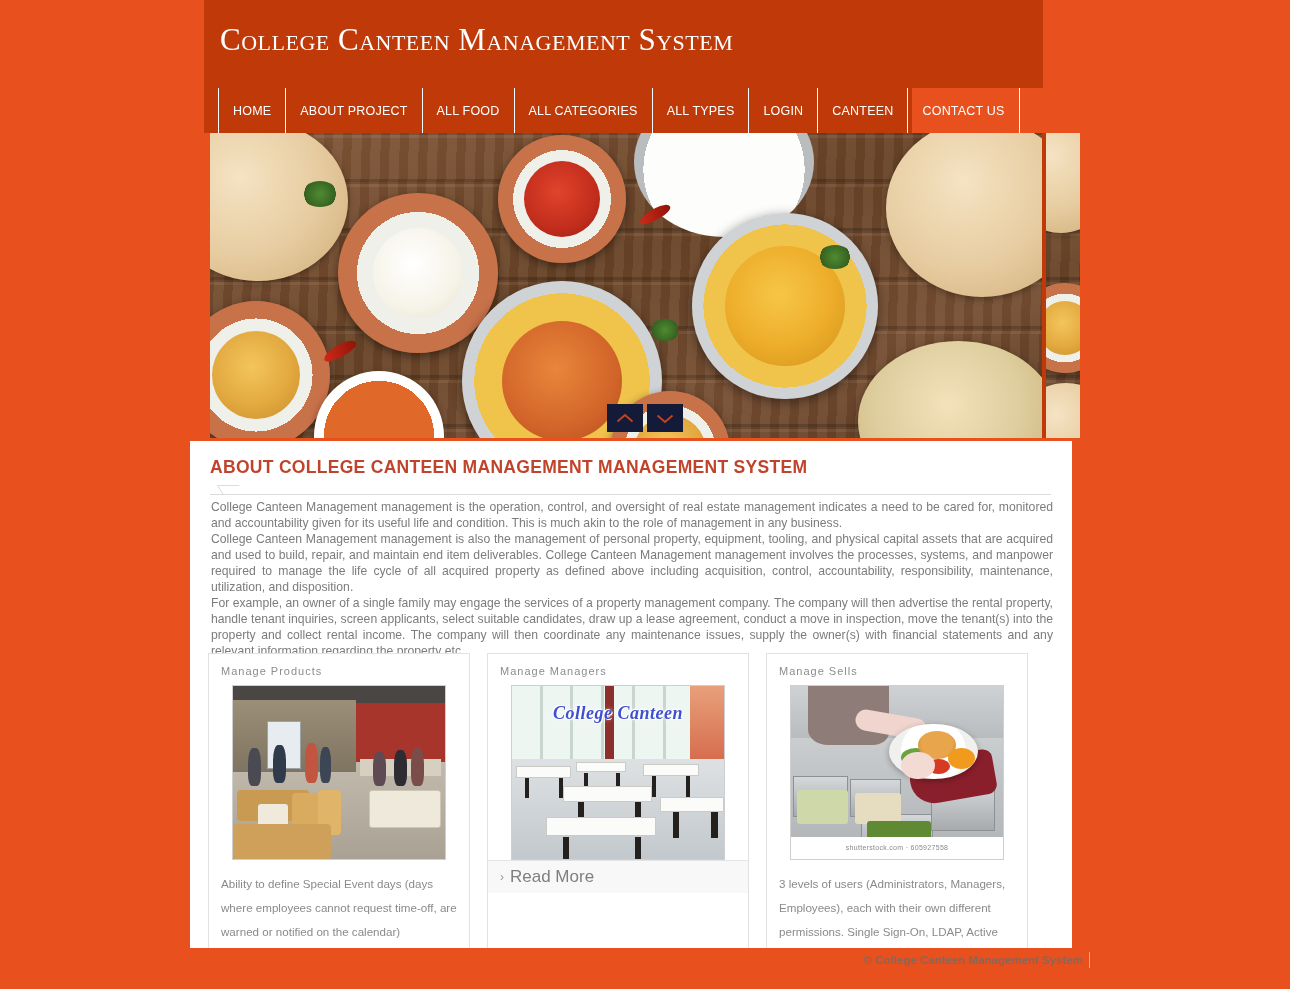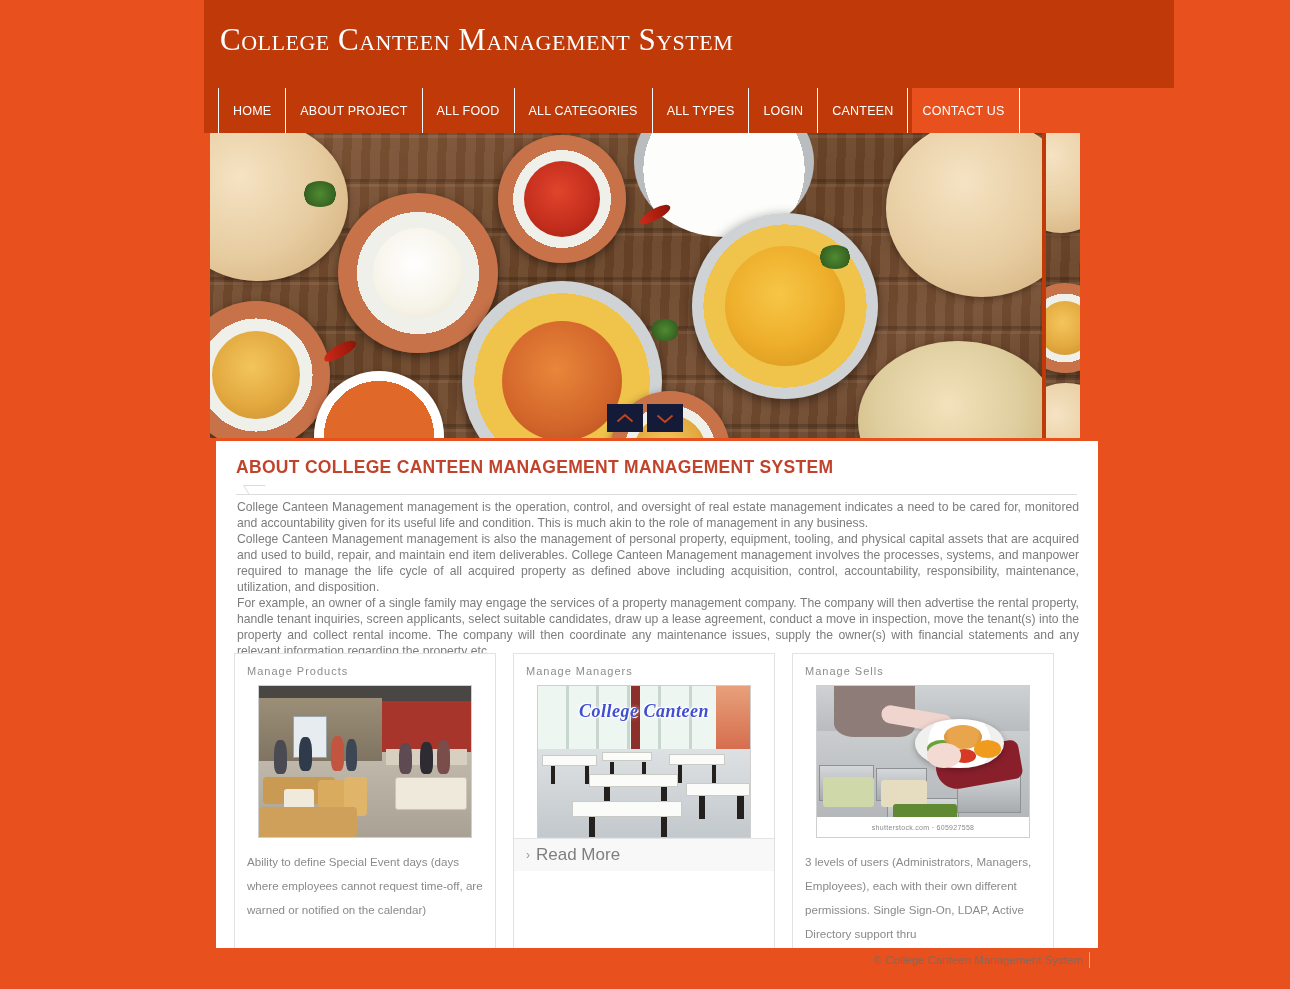--- a/index.html
+++ b/index.html
@@ -11,21 +11,21 @@
     font-family: "Liberation Sans", sans-serif;
     overflow: hidden;
   }
 
   .page { position: relative; width: 1290px; height: 989px; }
 
   
   .site-header {
     position: absolute;
     left: 204px; top: 0;
-    width: 970px; height: 88px;
+    width: 839px; height: 88px;
     background: #bf3a08;
   }
   .site-title {
     position: absolute;
     left: 16px; top: 22px;
     color: #ffffff;
     font-family: "Liberation Serif", serif;
     font-size: 31px;
     font-variant: small-caps;
     letter-spacing: 0.5px;
@@ -155,21 +155,21 @@
     display: flex;
     align-items: center;
     justify-content: center;
     cursor: pointer;
   }
   .slider-btn svg { display: block; }
 
   
   .content-panel {
     position: absolute;
-    left: 216px; top: 441px;
+    left: 190px; top: 441px;
     width: 882px; height: 507px;
     background: #ffffff;
   }
   .about-heading {
     position: absolute;
     left: 20px; top: 16px;
     color: #c0442c;
     font-size: 17.5px;
     font-weight: bold;
     letter-spacing: 0.3px;
@@ -225,21 +225,21 @@
   }
   .card-title {
     padding: 11px 12px 8px 12px;
     color: #8d8d8d;
     font-size: 11px;
     letter-spacing: 1px;
     font-stretch: condensed;
   }
   .card-media {
     margin: 0 23px;
-    height: 153px;
+    height: 175px;
     border: 1px solid #cfcfcf;
     overflow: hidden;
     position: relative;
     background: #0f172a;
   }
   .card-text {
     padding: 12px 12px 14px 12px;
     color: #8a8a8a;
     font-size: 11.6px;
     line-height: 24px;
@@ -314,20 +314,21 @@
     font-size:7px; display:flex; align-items:center; justify-content:center;
     letter-spacing:0.3px;
   }
 
   
   .site-footer {
     position: absolute;
     left: 0; top: 948px;
     width: 1290px; height: 41px;
     background: #e8501e;
+    font-weight: bold;
   }
   .footer-text {
     position: absolute;
     right: 207px; top: 6px;
     color: #8d6554;
     font-size: 11.5px;
     font-stretch: condensed;
     white-space: nowrap;
   }
   .footer-bar {

